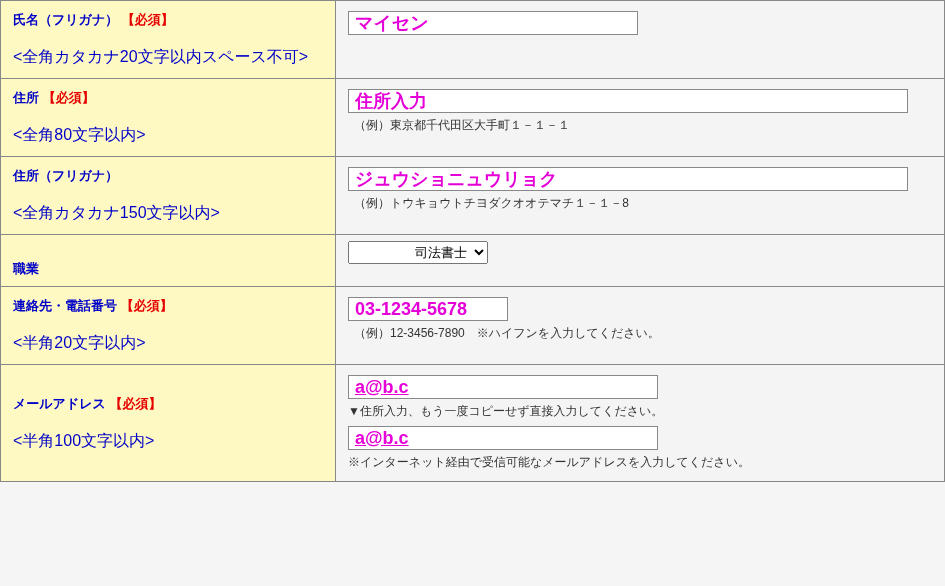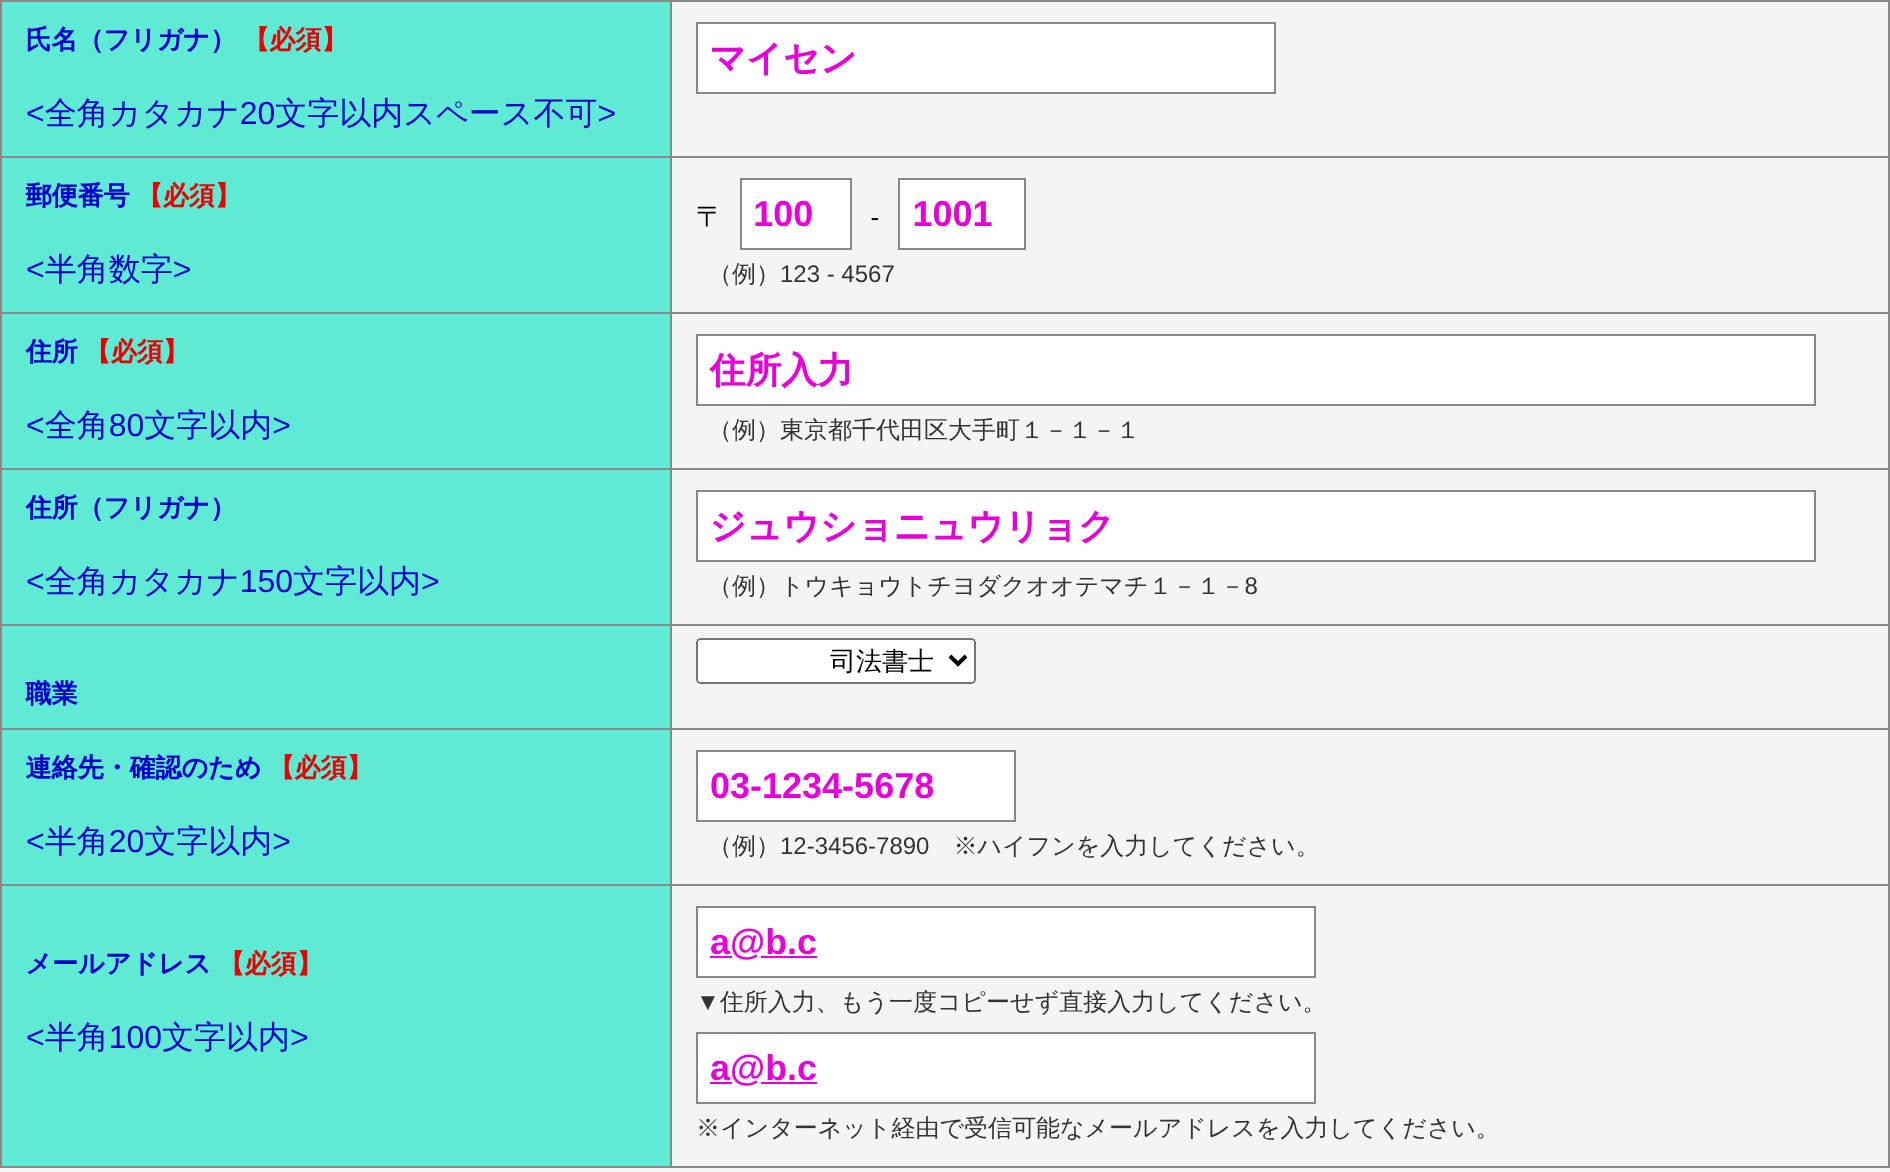--- a/index.html
+++ b/index.html
@@ -15,21 +15,21 @@
     border-collapse: collapse;
     border: 1px solid #888;
   }
   .form-table td {
     border: 1px solid #888;
     padding: 10px 12px;
     vertical-align: top;
   }
   .label-cell {
     width: 335px;
-    background: #5eead4;
+    background: #fef9c3;
   }
   .value-cell {
     background: #f4f4f4;
     padding: 14px 16px;
   }
   .label-main {
     color: #0000c8;
     font-weight: bold;
     font-size: 13px;
   }
@@ -43,21 +43,21 @@
     display: block;
     margin-top: 18px;
   }
   input[type="text"] {
     font-size: 18px;
     font-weight: bold;
     color: #e600d8;
     border: 1px solid #888;
     background: #fff;
     padding: 2px 6px;
-    height: 36px;
+    height: 24px;
   }
   .input-wide { width: 560px; }
   .input-med { width: 290px; }
   .input-email { width: 310px; text-decoration: underline; }
   .input-pc1 { width: 56px; text-align: left; }
   .input-pc2 { width: 64px; text-align: left; }
   select {
     font-size: 13px;
     padding: 2px 4px;
     min-width: 140px;
@@ -85,34 +85,20 @@
     <td class="label-cell">
       <span class="label-main">氏名（フリガナ）</span>
       <span class="req">【必須】</span>
       <span class="hint">&lt;全角カタカナ20文字以内スペース不可&gt;</span>
     </td>
     <td class="value-cell">
       <input type="text" class="input-med" value="マイセン" style="">
     </td>
   </tr>
 
-  <tr>
-    <td class="label-cell">
-      <span class="label-main">郵便番号</span>
-      <span class="req">【必須】</span>
-      <span class="hint">&lt;半角数字&gt;</span>
-    </td>
-    <td class="value-cell">
-      <span class="postal-symbol">〒</span>
-      <input type="text" class="input-pc1" value="100" style="">
-      <span class="dash">-</span>
-      <input type="text" class="input-pc2" value="1001" style="">
-      <div class="example">（例）123 - 4567</div>
-    </td>
-  </tr>
 
   <tr>
     <td class="label-cell">
       <span class="label-main">住所</span>
       <span class="req">【必須】</span>
       <span class="hint">&lt;全角80文字以内&gt;</span>
     </td>
     <td class="value-cell">
       <input type="text" class="input-wide" value="住所入力" style="">
       <div class="example">（例）東京都千代田区大手町１－１－１</div>
@@ -136,21 +122,21 @@
     </td>
     <td class="value-cell" style="padding-top:6px;padding-bottom:6px">
       <select>
         <option>司法書士</option>
       </select>
     </td>
   </tr>
 
   <tr>
     <td class="label-cell">
-      <span class="label-main">連絡先・確認のため</span>
+      <span class="label-main">連絡先・電話番号</span>
       <span class="req">【必須】</span>
       <span class="hint">&lt;半角20文字以内&gt;</span>
     </td>
     <td class="value-cell">
       <input type="text" style="width: 160px;" value="03-1234-5678">
       <div class="example">（例）12-3456-7890　※ハイフンを入力してください。</div>
     </td>
   </tr>
 
 

